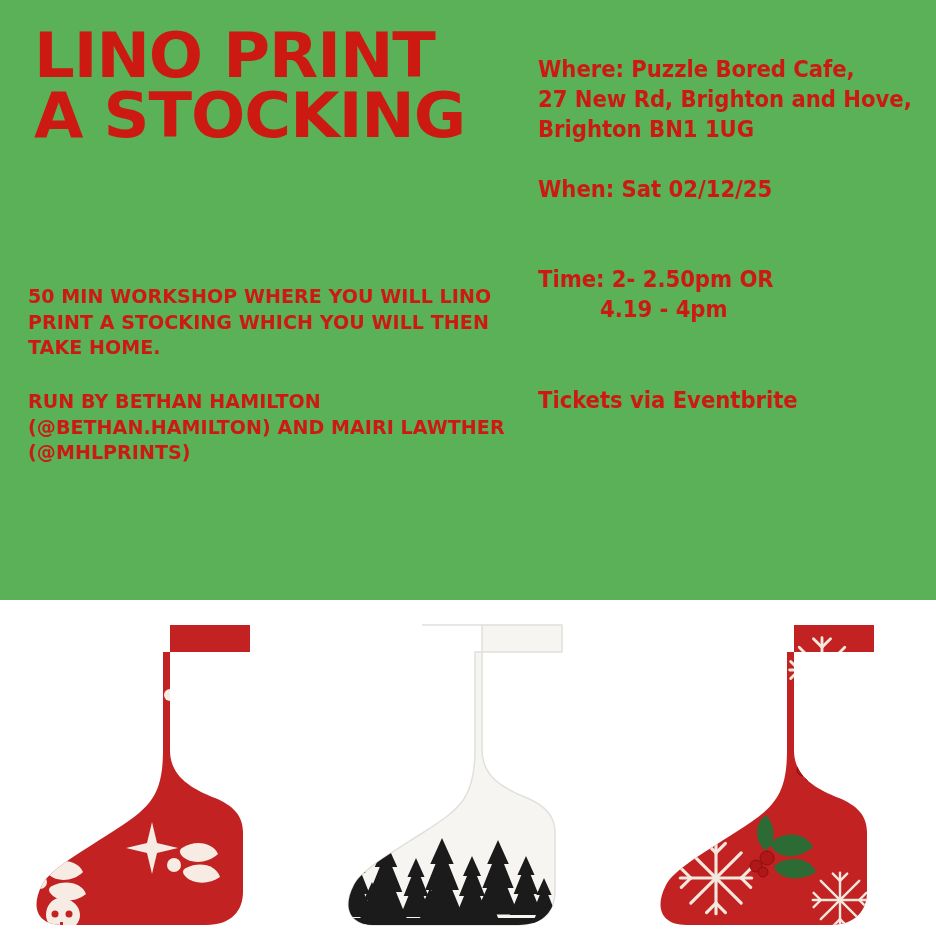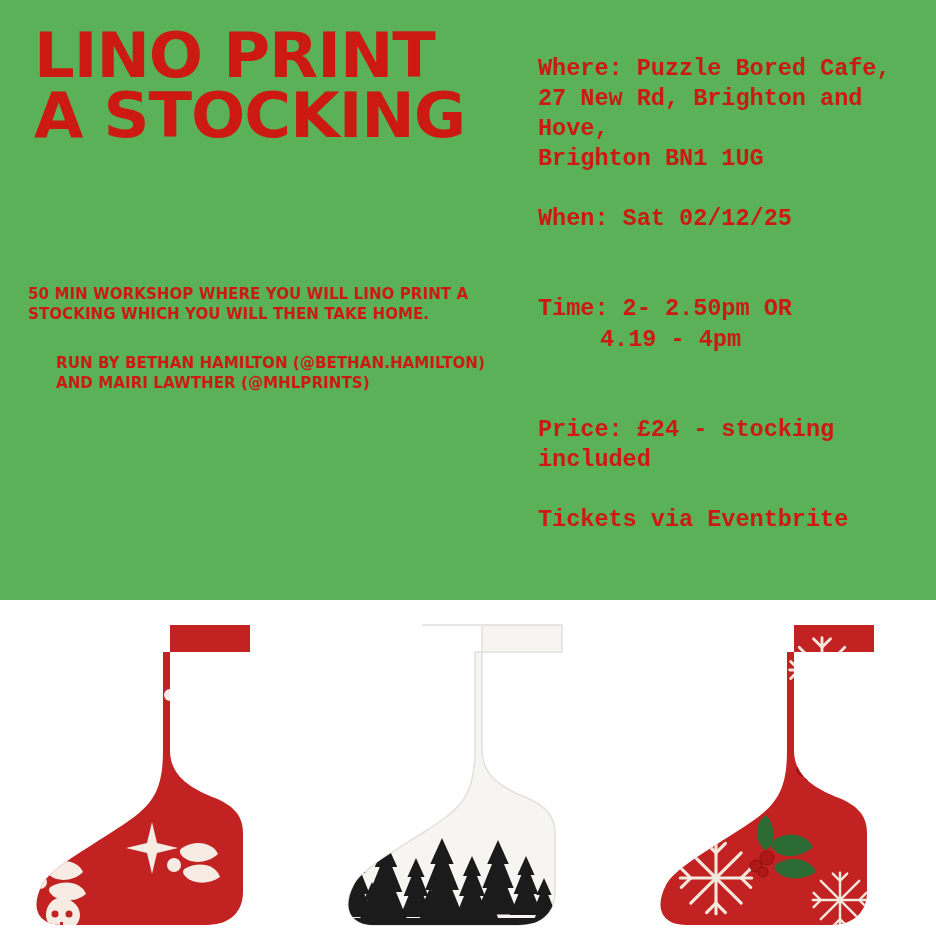--- a/index.html
+++ b/index.html
@@ -48,47 +48,45 @@
     white-space: nowrap;
   }
   .left-block {
     position: absolute;
     left: 28px;
     top: 284px;
     width: 480px;
     color: #cc1a13;
     font-family: "DejaVu Sans", sans-serif;
     font-weight: bold;
-    font-size: 15px;
+    font-size: 19px;
     line-height: 1.35;
     text-transform: uppercase;
     letter-spacing: 0.1px;
   }
   .left-block p {
     margin: 0 0 28px 0;
   }
   .left-block p:last-child {
     margin-bottom: 0;
-    margin-left: 28px;
   }
   .right-block {
     position: absolute;
     left: 538px;
     top: 54px;
     width: 390px;
     color: #cc1a13;
     font-family: "DejaVu Sans Condensed", "DejaVu Sans", sans-serif;
     font-weight: bold;
     font-size: 23.5px;
     line-height: 1.28;
   }
   .right-block p {
     margin: 0 0 30px 0;
     white-space: pre-line;
-    font-family: Liberation Mono, monospace;
   }
   .right-block p:last-child {
     margin-bottom: 4px;
   }
   .right-block .indent {
     display: block;
     padding-left: 62px;
   }
   
   .photo-strip {
@@ -133,21 +131,20 @@
 
     <div class="right-block">
       <p>Where: Puzzle Bored Cafe,
 27 New Rd, Brighton and Hove,
 Brighton BN1 1UG</p>
       <p>When: Sat 02/12/25</p>
       <p>
         <span>Time: 2- 2.50pm OR</span>
         <span class="indent">4.19 - 4pm</span>
       </p>
-      <p>Price: £24 - stocking included</p>
       <p>Tickets via Eventbrite</p>
     </div>
 
   </div>
 
   <div class="photo-strip">
 
     <div class="stocking-slot slot-1">
       <svg class="slot-svg" viewBox="0 0 312 340" xmlns="http://www.w3.org/2000/svg">
         <defs>

